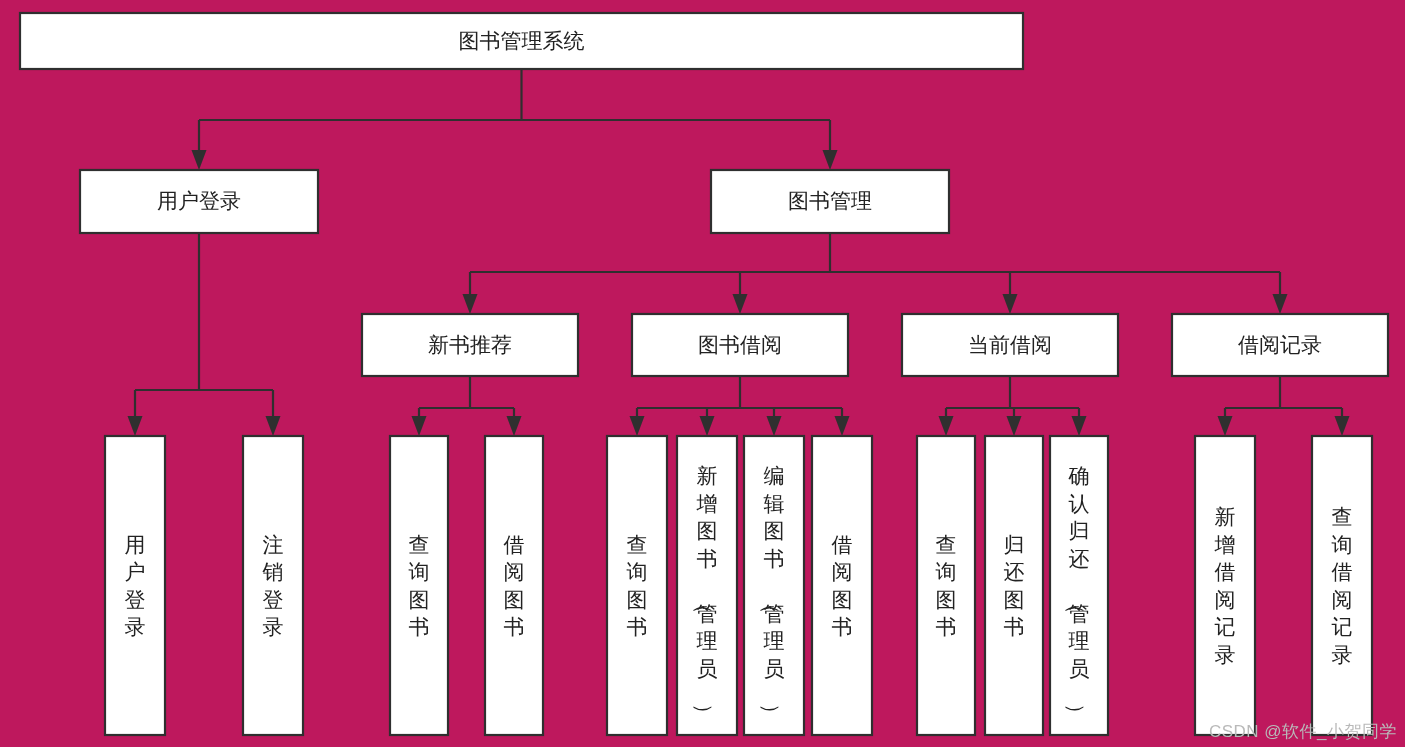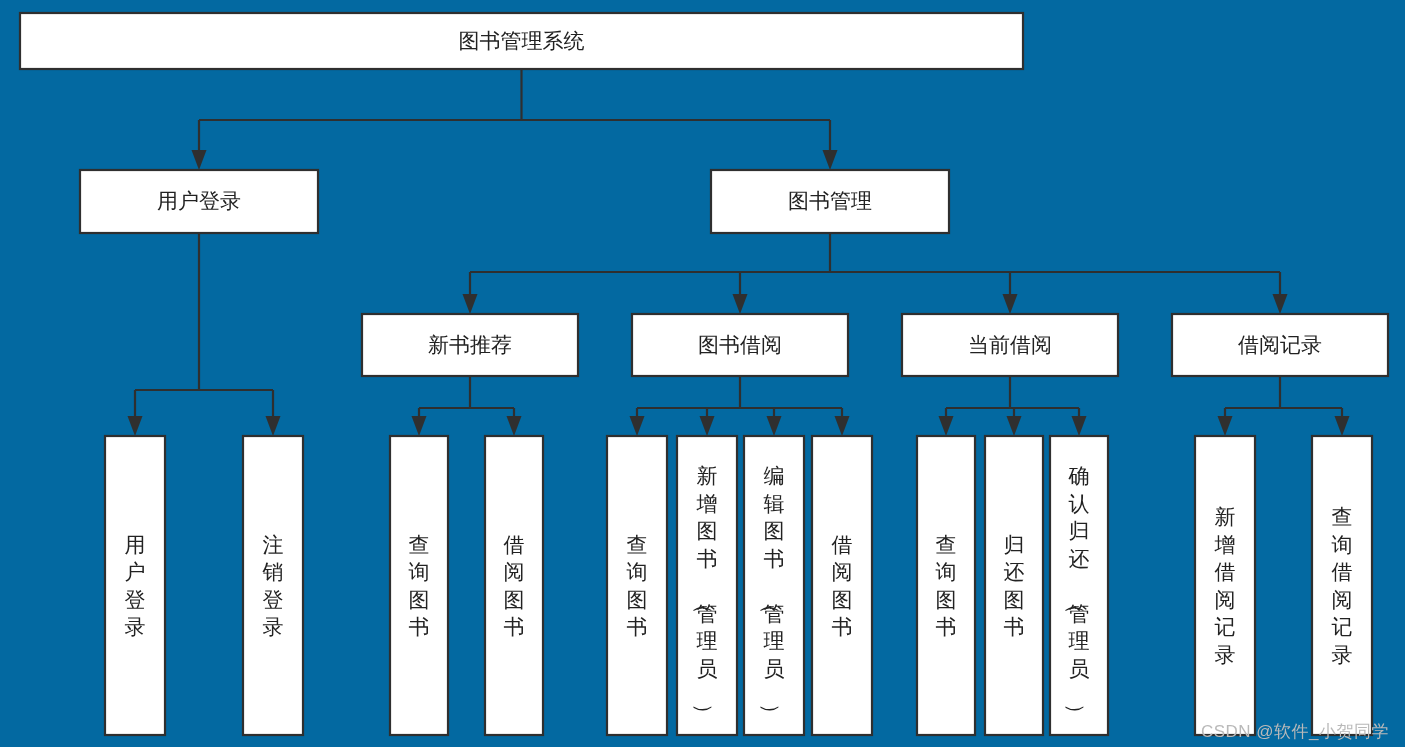--- a/index.html
+++ b/index.html
@@ -7,21 +7,21 @@
     padding: 0;
     background: #ffffff;
   }
   body {
     font-family: "Liberation Sans", "DejaVu Sans", sans-serif;
   }
   #canvas {
     position: relative;
     width: 1405px;
     height: 747px;
-    background: #0369a1;
+    background: #be185d;
     overflow: hidden;
   }
   svg#tree {
     position: absolute;
     left: 0;
     top: 0;
     width: 1405px;
     height: 747px;
   }
   .node-box {
@@ -47,21 +47,21 @@
     dominant-baseline: middle;
   }
   .node-label-vert {
     fill: #222222;
     font-family: "Liberation Sans", "DejaVu Sans", sans-serif;
     font-size: 21px;
     text-anchor: middle;
   }
   .watermark {
     position: absolute;
-    right: 16px;
+    right: 8px;
     bottom: 4px;
     font-family: "Liberation Sans", "DejaVu Sans", sans-serif;
     font-size: 17px;
     color: #b9b9b9;
     letter-spacing: 0.5px;
     white-space: nowrap;
     user-select: none;
   }
 </style>
 </head>

